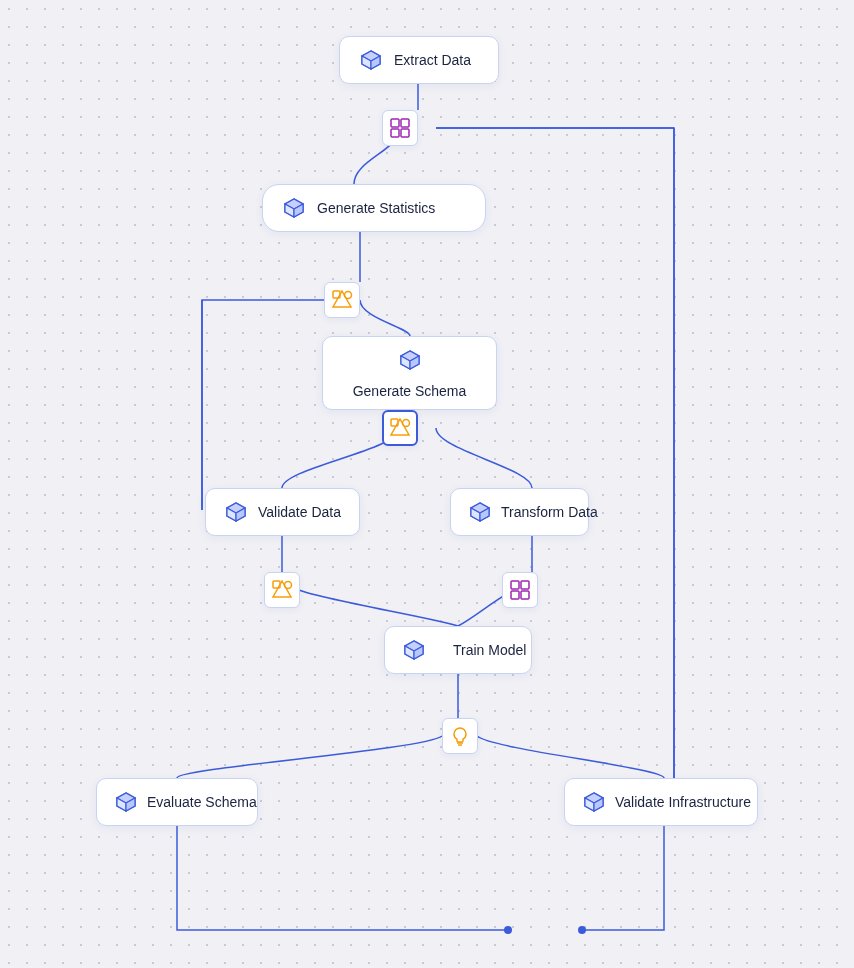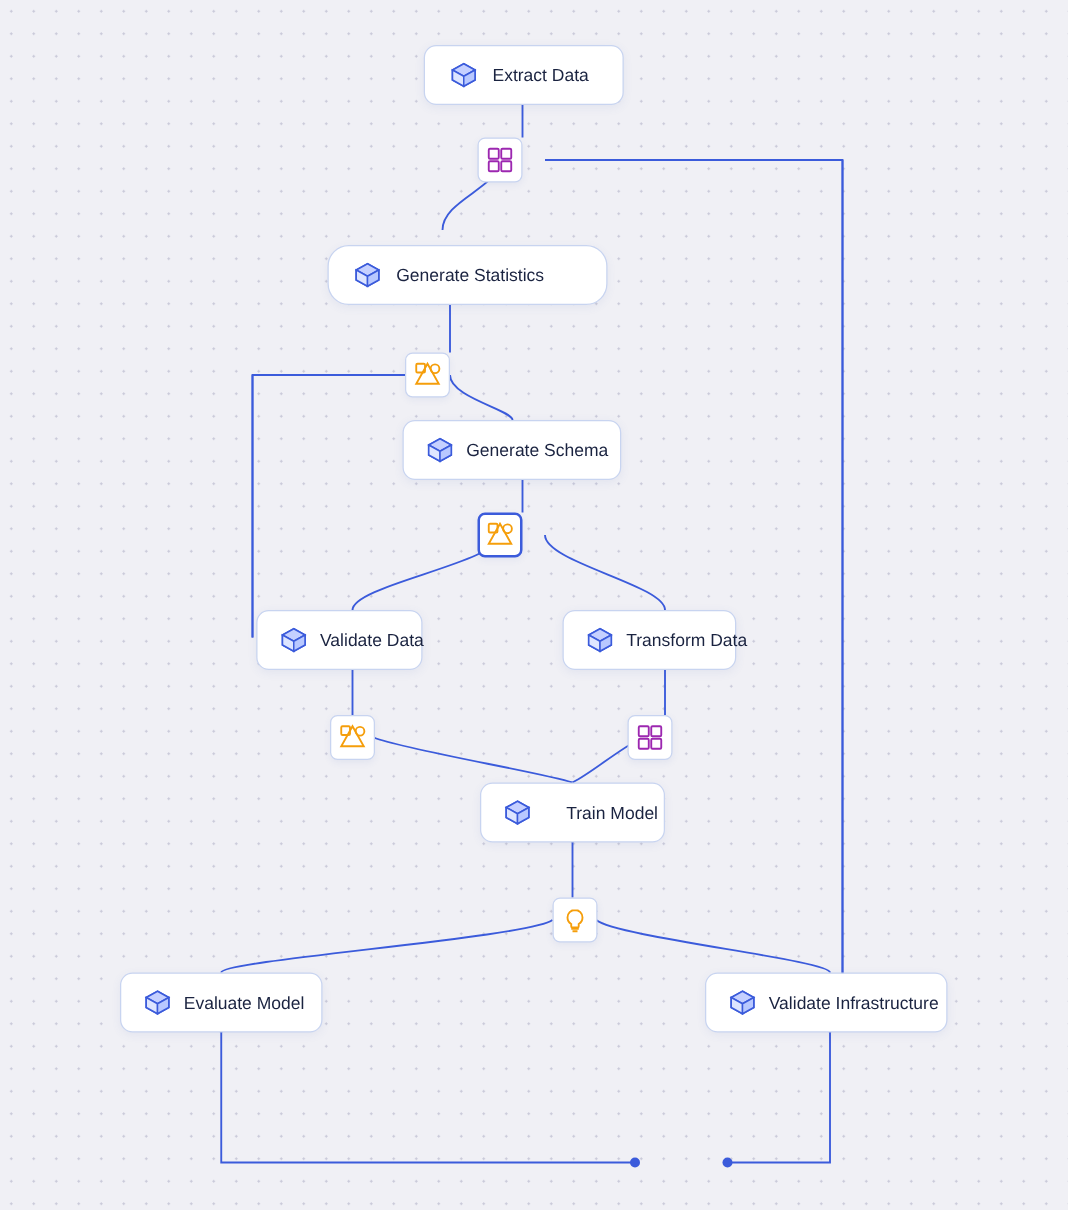--- a/index.html
+++ b/index.html
@@ -142,45 +142,45 @@
         <path d="M11 2L20 7V15L11 20L2 15V7L11 2Z" fill="#e8eeff" stroke="#3b5bdb" stroke-width="1.5"></path>
         <path d="M11 2L11 20M2 7L20 7M2 15L20 15" stroke="#3b5bdb" stroke-width="1" opacity="0.4"></path>
         <path d="M11 2L20 7L11 12L2 7Z" fill="#c5d0ff" stroke="#3b5bdb" stroke-width="1.2"></path>
         <path d="M2 7L11 12V20L2 15Z" fill="#dde5ff" stroke="#3b5bdb" stroke-width="1.2"></path>
         <path d="M20 7L11 12V20L20 15Z" fill="#b8c8ff" stroke="#3b5bdb" stroke-width="1.2"></path>
       </svg>
     </div>
     <span>Extract Data</span>
   </div>
 
-  <div class="node" style="left:218px; top:196px; width:224px;border-radius:17px;">
+  <div class="node" style="left:218px; top:184px; width:224px;border-radius:17px;">
     <div class="node-icon">
       <svg class="cube-icon" viewBox="0 0 22 22" fill="none">
         <path d="M11 2L20 7V15L11 20L2 15V7L11 2Z" fill="#e8eeff" stroke="#3b5bdb" stroke-width="1.5"></path>
         <path d="M11 2L20 7L11 12L2 7Z" fill="#c5d0ff" stroke="#3b5bdb" stroke-width="1.2"></path>
         <path d="M2 7L11 12V20L2 15Z" fill="#dde5ff" stroke="#3b5bdb" stroke-width="1.2"></path>
         <path d="M20 7L11 12V20L20 15Z" fill="#b8c8ff" stroke="#3b5bdb" stroke-width="1.2"></path>
       </svg>
     </div>
     <span>Generate Statistics</span>
   </div>
 
-  <div class="node" style="left:278px; top:336px; width:175px;">
+  <div class="node" style="left:278px; top:336px; width:175px;flex-direction:column;">
     <div class="node-icon">
       <svg class="cube-icon" viewBox="0 0 22 22" fill="none">
         <path d="M11 2L20 7V15L11 20L2 15V7L11 2Z" fill="#e8eeff" stroke="#3b5bdb" stroke-width="1.5"></path>
         <path d="M11 2L20 7L11 12L2 7Z" fill="#c5d0ff" stroke="#3b5bdb" stroke-width="1.2"></path>
         <path d="M2 7L11 12V20L2 15Z" fill="#dde5ff" stroke="#3b5bdb" stroke-width="1.2"></path>
         <path d="M20 7L11 12V20L20 15Z" fill="#b8c8ff" stroke="#3b5bdb" stroke-width="1.2"></path>
       </svg>
     </div>
     <span>Generate Schema</span>
   </div>
 
-  <div class="node" style="left:161px; top:488px; width:133px;">
+  <div class="node" style="left:161px; top:488px; width:155px;">
     <div class="node-icon">
       <svg class="cube-icon" viewBox="0 0 22 22" fill="none">
         <path d="M11 2L20 7V15L11 20L2 15V7L11 2Z" fill="#e8eeff" stroke="#3b5bdb" stroke-width="1.5"></path>
         <path d="M11 2L20 7L11 12L2 7Z" fill="#c5d0ff" stroke="#3b5bdb" stroke-width="1.2"></path>
         <path d="M2 7L11 12V20L2 15Z" fill="#dde5ff" stroke="#3b5bdb" stroke-width="1.2"></path>
         <path d="M20 7L11 12V20L20 15Z" fill="#b8c8ff" stroke="#3b5bdb" stroke-width="1.2"></path>
       </svg>
     </div>
     <span>Validate Data</span>
   </div>
@@ -211,21 +211,21 @@
 
   <div class="node" style="left:52px; top:778px; width:162px;">
     <div class="node-icon">
       <svg class="cube-icon" viewBox="0 0 22 22" fill="none">
         <path d="M11 2L20 7V15L11 20L2 15V7L11 2Z" fill="#e8eeff" stroke="#3b5bdb" stroke-width="1.5"></path>
         <path d="M11 2L20 7L11 12L2 7Z" fill="#c5d0ff" stroke="#3b5bdb" stroke-width="1.2"></path>
         <path d="M2 7L11 12V20L2 15Z" fill="#dde5ff" stroke="#3b5bdb" stroke-width="1.2"></path>
         <path d="M20 7L11 12V20L20 15Z" fill="#b8c8ff" stroke="#3b5bdb" stroke-width="1.2"></path>
       </svg>
     </div>
-    <span>Evaluate Model</span>
+    <span>Evaluate Schema</span>
   </div>
 
   <div class="node" style="left:520px; top:778px; width:194px;">
     <div class="node-icon">
       <svg class="cube-icon" viewBox="0 0 22 22" fill="none">
         <path d="M11 2L20 7V15L11 20L2 15V7L11 2Z" fill="#e8eeff" stroke="#3b5bdb" stroke-width="1.5"></path>
         <path d="M11 2L20 7L11 12L2 7Z" fill="#c5d0ff" stroke="#3b5bdb" stroke-width="1.2"></path>
         <path d="M2 7L11 12V20L2 15Z" fill="#dde5ff" stroke="#3b5bdb" stroke-width="1.2"></path>
         <path d="M20 7L11 12V20L20 15Z" fill="#b8c8ff" stroke="#3b5bdb" stroke-width="1.2"></path>
       </svg>

